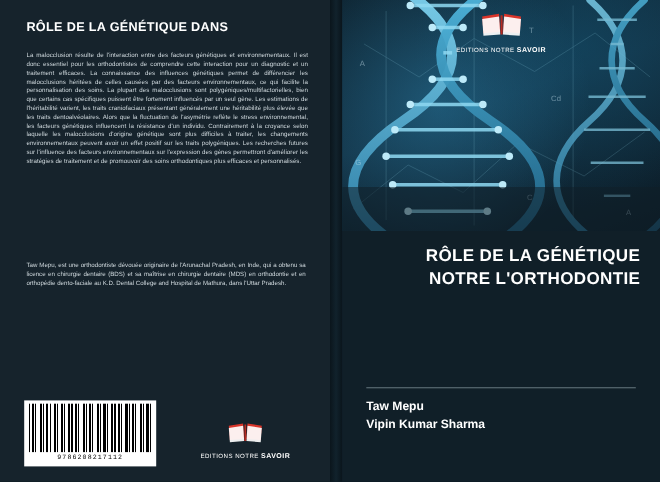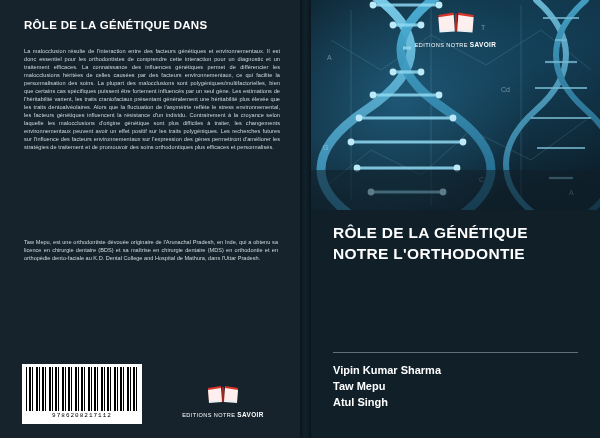--- a/index.html
+++ b/index.html
@@ -102,20 +102,21 @@
     position:absolute;left:0;top:10px;width:289px;text-align:center;
     z-index:5;
   }
   .front-title{
     position:absolute;left:22px;top:222px;right:18px;
     color:#ffffff;
     font-size:15.5px;
     font-weight:bold;
     line-height:21px;
     letter-spacing:.3px;
+    text-align:right;
   }
   .rule{
     position:absolute;left:22px;top:352px;width:245px;height:1px;
     background:#5f7079;
   }
   .authors{
     position:absolute;left:22px;top:362px;
     color:#ffffff;
     font-size:11px;
     font-weight:bold;
@@ -255,19 +256,18 @@
     </div>
 
     <div class="front-title">
       <span>RÔLE DE LA GÉNÉTIQUE</span><br>
       <span>NOTRE L'ORTHODONTIE</span>
     </div>
 
     <div class="rule"></div>
 
     <div class="authors">
+      <div>Taw Mepu</div>
       <div>Vipin Kumar Sharma</div>
-      <div>Taw Mepu</div>
-      <div>Atul Singh</div>
     </div>
   </div>
 
 </div>
 
 </body></html>

